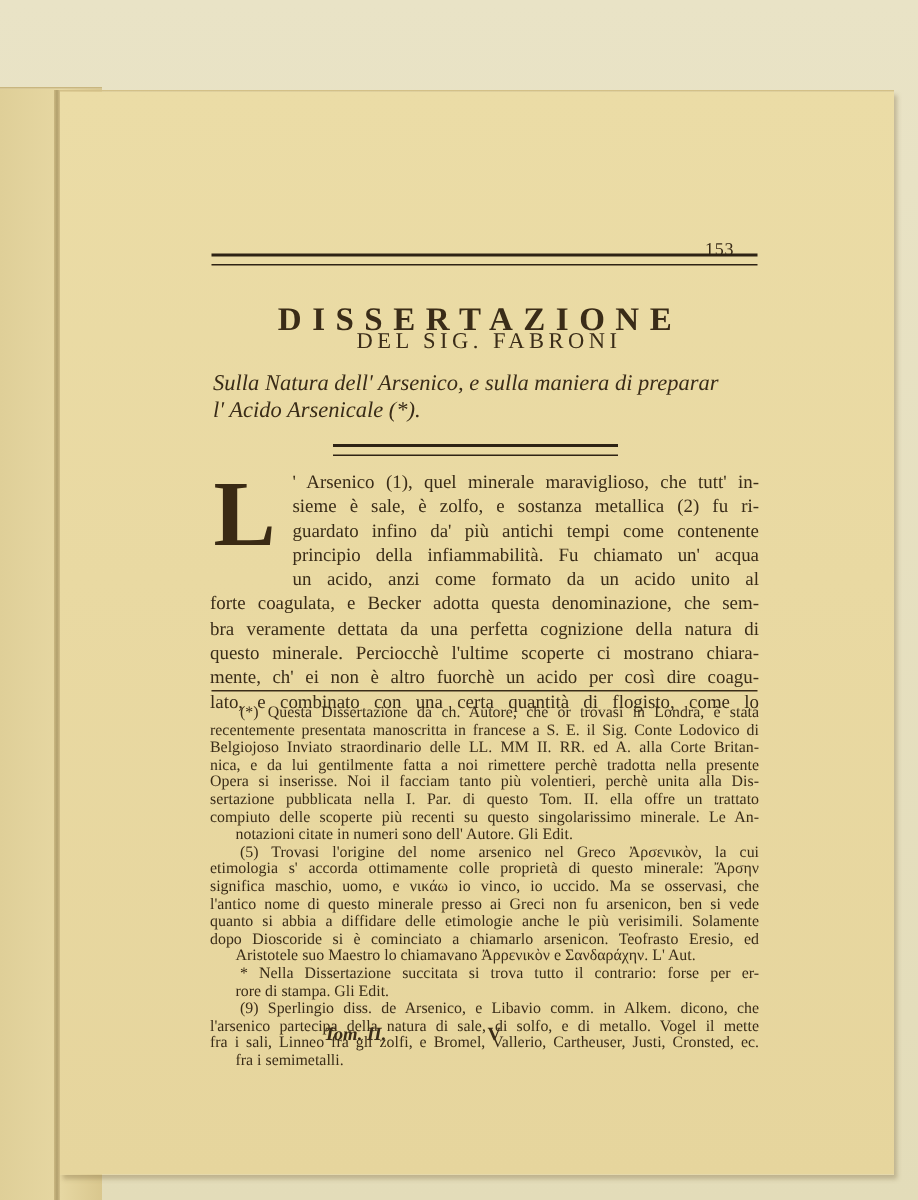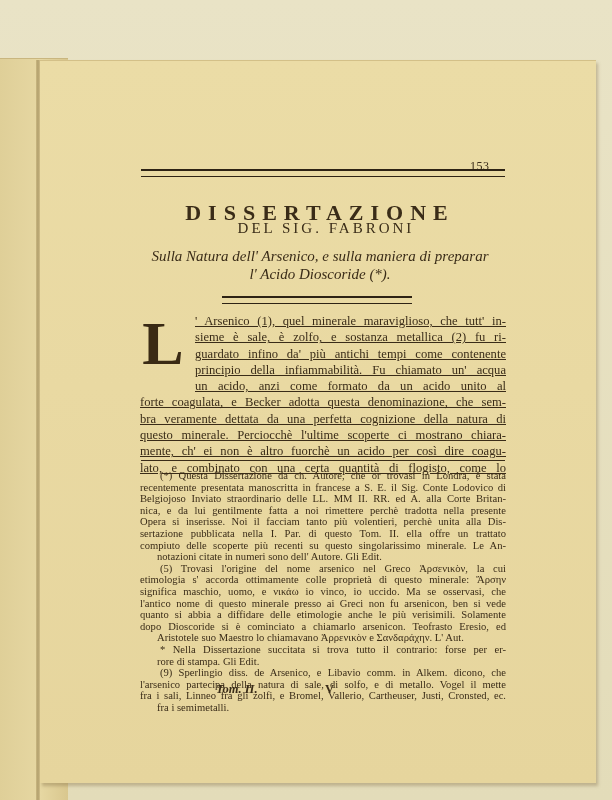--- a/index.html
+++ b/index.html
@@ -35,31 +35,31 @@
   .rule-foot { position:absolute; left:141px; top:460px; width:364px; border-top:1px solid #3a2c18; }
   .title {
     position:absolute; left:130px; top:188px; width:380px; text-align:center;
     font-size:22px; letter-spacing:7px; font-weight:bold;margin-top:12px;
   }
   .subtitle {
     position:absolute; left:136px; top:220px; width:380px; text-align:center;
     font-size:15px; letter-spacing:3px;
   }
   .heading-italic {
-    position:absolute; left:130px; top:247px; width:380px; text-align:center;
+    position:absolute; left:142px; top:247px; width:380px; 
     font-size:15px; font-style:italic; line-height:18px;
   }
   .drop-cap {
     position:absolute; left:138px; top:315px; width:50px; height:56px;
     font-size:62px; line-height:56px; font-weight:bold; color:#3a2a14;
     text-align:center;
   }
   .body-text {
     position:absolute; left:140px; top:313px; width:366px;
-    font-size:12.6px; line-height:16.3px; text-align:justify;text-decoration:underline;
+    font-size:12.6px; line-height:16.3px; text-align:justify;
   }
   .body-line { display:block; white-space:nowrap; text-align:justify; text-align-last:justify; }
   .indent { padding-left:55px; }
   .footnotes {
     position:absolute; left:140px; top:470px; width:366px;
     font-size:10.6px; line-height:11.6px;
   }
   .fn-line { display:block; white-space:nowrap; text-align:justify; text-align-last:justify; }
   .fn-last { text-align-last:left;padding-left:17px; }
   .fn-indent { padding-left:20px; }
@@ -78,21 +78,21 @@
 <div class="page"></div>
 <div class="gutter"></div>
 
 <div class="page-number">153</div>
 <div class="rule-double rule-top"></div>
 
 <div class="title">DISSERTAZIONE</div>
 <div class="subtitle">DEL SIG. FABRONI</div>
 <div class="heading-italic">
   <div>Sulla Natura dell' Arsenico, e sulla maniera di preparar</div>
-  <div>l' Acido Dioscoride (*).</div>
+  <div>l' Acido Arsenicale (*).</div>
 </div>
 <div class="rule-double rule-mid"></div>
 
 <div class="drop-cap">L</div>
 
 <div class="body-text">
   <span class="body-line indent">' Arsenico (1), quel minerale maraviglioso, che tutt' in-</span>
   <span class="body-line indent">sieme è sale, è zolfo, e sostanza metallica (2) fu ri-</span>
   <span class="body-line indent">guardato infino da' più antichi tempi come contenente</span>
   <span class="body-line indent">principio della infiammabilità. Fu chiamato un' acqua</span>

